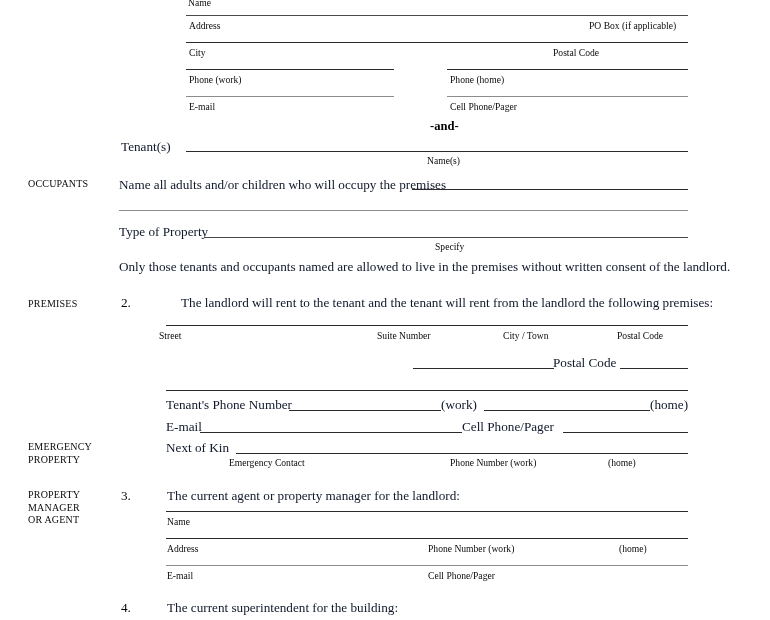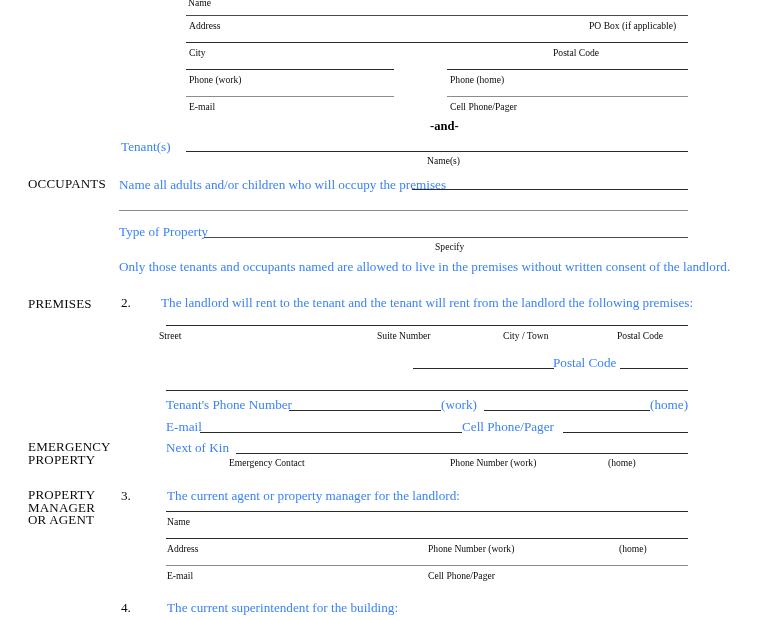--- a/index.html
+++ b/index.html
@@ -17,31 +17,31 @@
   }
   .page {
     position: absolute;
     left: 0; top: 0;
     width: 675px;
     height: 620px;
   }
   .margin-label {
     position: absolute;
     font-family: "Liberation Serif", "DejaVu Serif", serif;
-    font-size: 13px;
+    font-size: 10px;
     letter-spacing: 0.2px;
     line-height: 12.5px;
     color: #0a0a0a;
     white-space: pre-line;
   }
   .body-text {
     position: absolute;
     font-size: 13.2px;
     line-height: 15px;
-    color: #3b82f6;
+    color: #0f172a;
     white-space: nowrap;
   }
   .small-label {
     position: absolute;
     font-size: 9.6px;
     line-height: 11px;
     color: #0a0a0a;
     white-space: nowrap;
   }
   .item-num {
@@ -102,21 +102,21 @@
   <div class="rule grey" style="left:119px; top:210px; width:569px;"></div>
 
   <div class="body-text" style="left:119px; top:224px;text-align:right;">Type of Property</div>
   <div class="rule dotted-ish" style="left:204px; top:237px; width:484px;"></div>
   <div class="small-label" style="left:435px; top:241px;">Specify</div>
 
   <div class="body-text" style="left:119px; top:259px;">Only those tenants and occupants named are allowed to live in the premises without written consent of the landlord.</div>
 
   <div class="margin-label" style="left:28px; top:298px;">PREMISES</div>
   <div class="item-num" style="left:121px; top:295px;">2.</div>
-  <div class="body-text" style="left:161px; top:295px;">The landlord will rent to the tenant and the tenant will rent from the landlord the following premises:</div>
+  <div class="body-text" style="left:181px; top:295px;">The landlord will rent to the tenant and the tenant will rent from the landlord the following premises:</div>
 
   <div class="rule" style="left:166px; top:325px; width:522px;"></div>
   <div class="small-label" style="left:159px; top:330px;text-align:center;">Street</div>
   <div class="small-label" style="left:377px; top:330px;">Suite Number</div>
   <div class="small-label" style="left:503px; top:330px;">City / Town</div>
   <div class="small-label" style="left:617px; top:330px;">Postal Code</div>
 
   <div class="rule" style="left:413px; top:368px; width:141px;"></div>
   <div class="body-text" style="left:553px; top:355px;">Postal Code</div>
   <div class="rule" style="left:620px; top:368px; width:68px;"></div>

